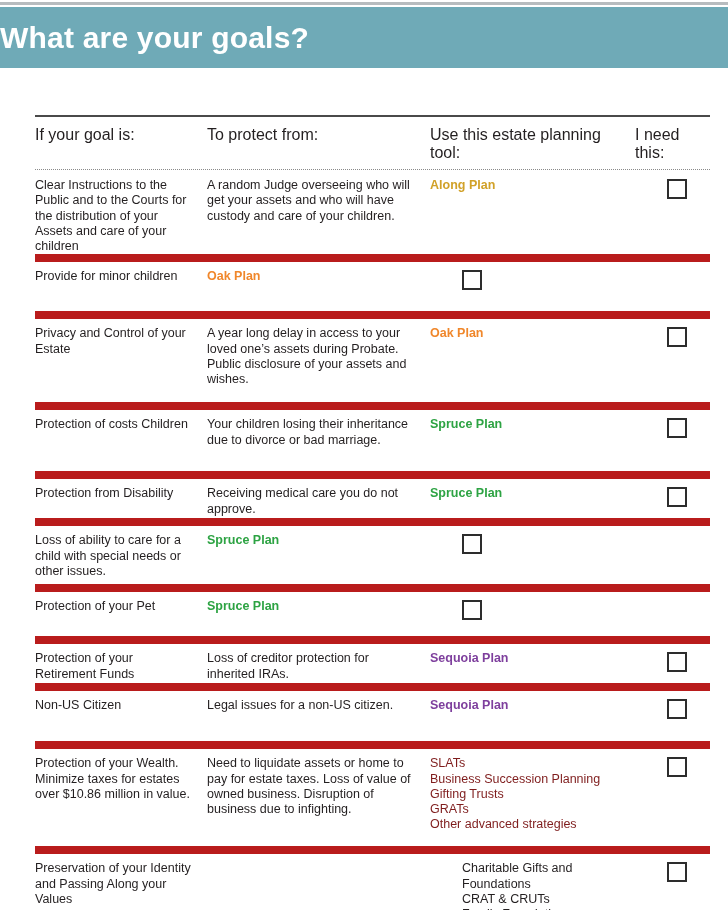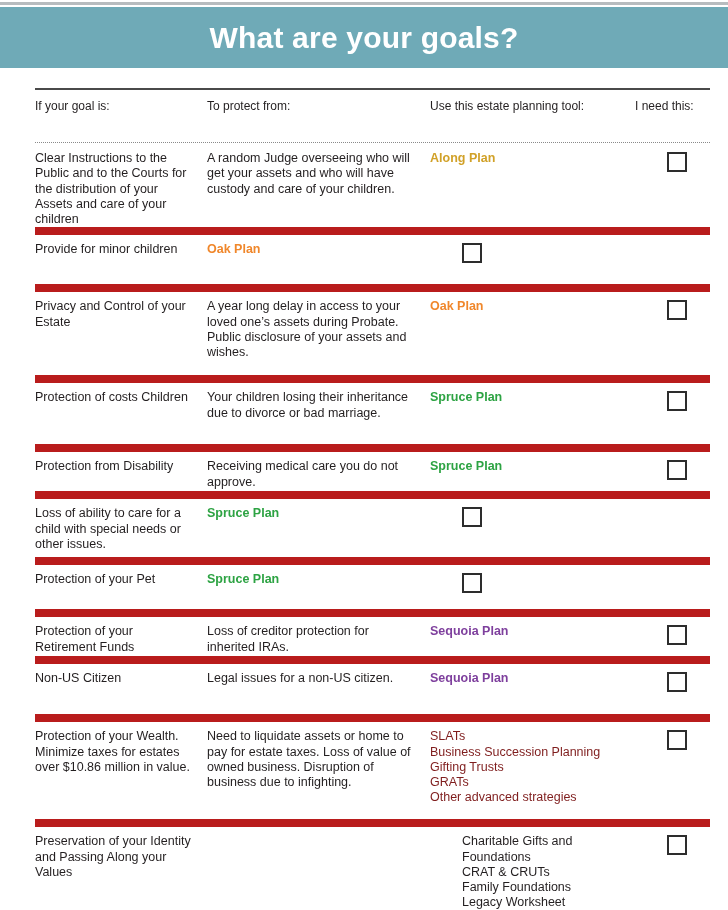--- a/index.html
+++ b/index.html
@@ -15,21 +15,20 @@
   .top-rule {
     height: 3px;
     background: #b7bcbf;
     margin-top: 2px;
   }
   .banner {
     margin-top: 2px;
     height: 61px;
     display: flex;
     align-items: center;
-    justify-content: center;
   }
   .banner h1 {
     color: #ffffff;
     font-size: 30px;
     font-weight: bold;
     letter-spacing: 0.2px;
   }
   .table {
     position: absolute;
     left: 35px;
@@ -38,21 +37,22 @@
   }
   .hdr-row, .row {
     display: grid;
     grid-template-columns: 172px 223px 205px 75px;
     width: 675px;
   }
   .hdr-row {
     border-top: 2px solid #4a4a4a;
     min-height: 54px;
     padding-top: 9px;
-    font-size: 12px;
+    font-size: 16px;
+    margin-top: 27px;
   }
   .row {
     border-top: 8px solid #b91c1c;
     padding-top: 7px;
     font-size: 12.5px;
     line-height: 1.22;
   }
   .row.dotted-top { border-top: 1px dotted #8a8a8a; padding-top: 8px; }
   .cell { padding-right: 10px; }
   .tool-cell {

